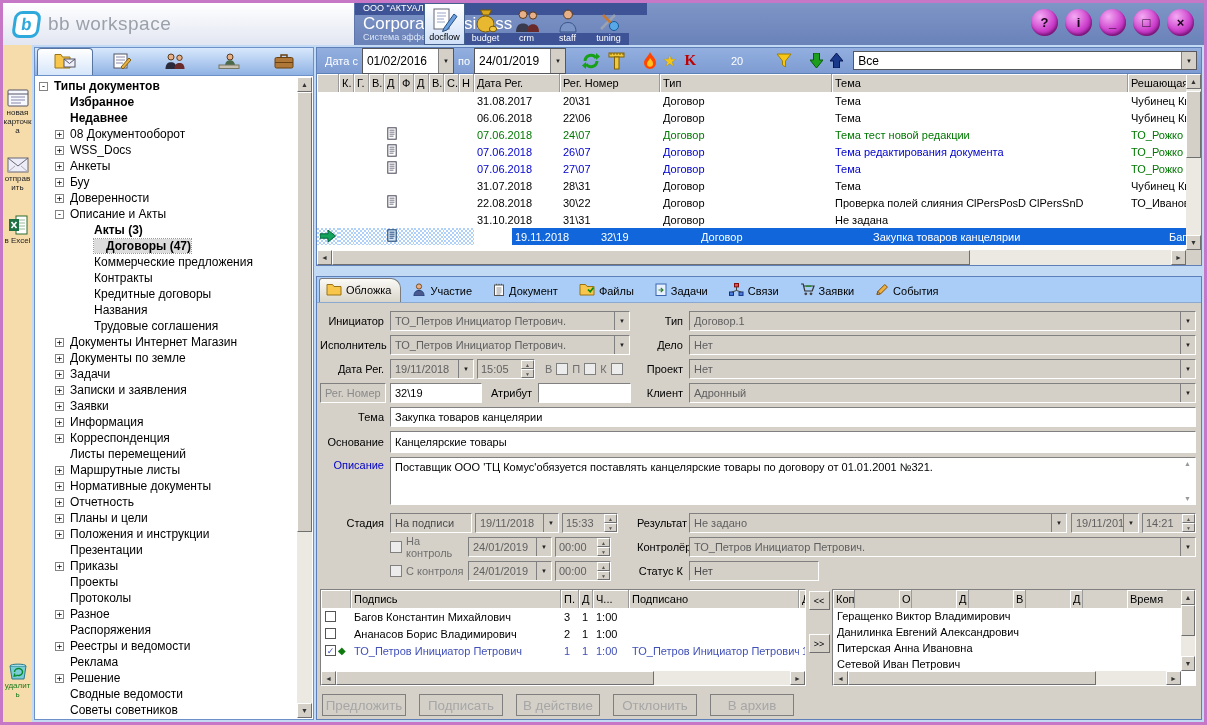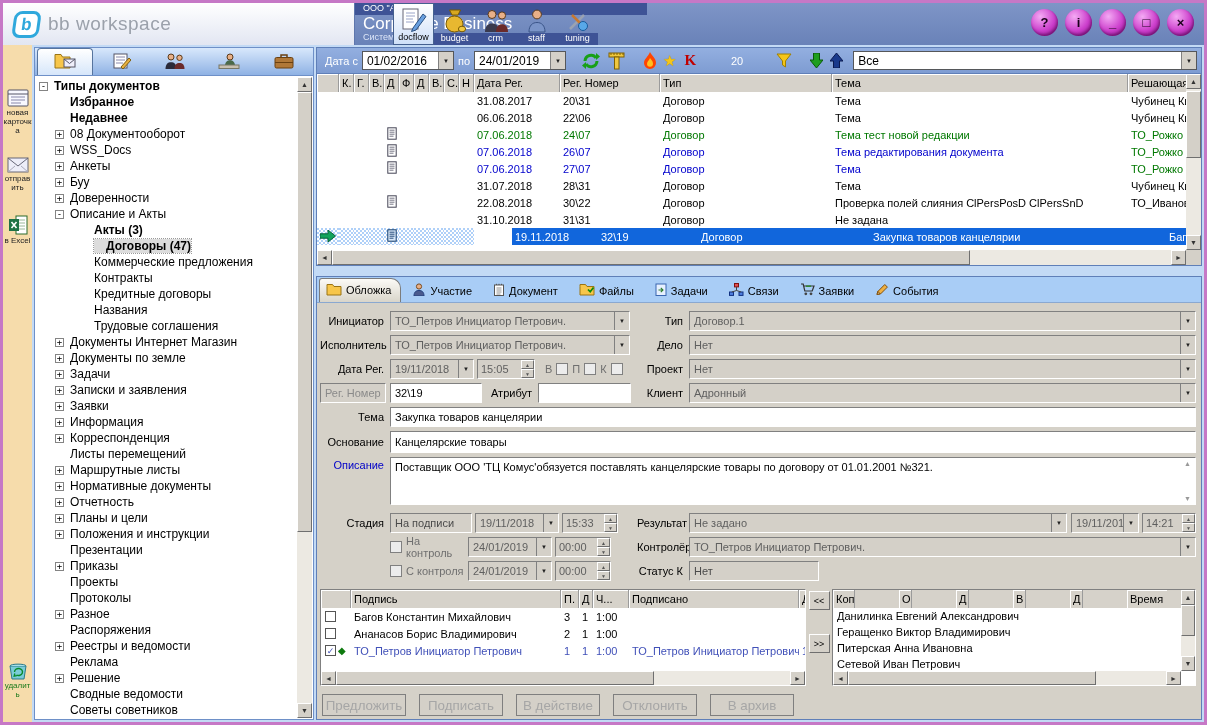--- a/index.html
+++ b/index.html
@@ -9,21 +9,21 @@
 
 .header{position:absolute;left:0;top:0;right:0;height:42px;background:linear-gradient(#7E95C7,#6982B8);}
 .logo-panel{position:absolute;left:0;top:0;width:352px;height:42px;background:linear-gradient(#FFFFFF,#E2E6F2);display:flex;align-items:center;gap:8px;padding-left:10px;border-right:1px solid #5E76AC;}
 .logo-mark{width:27px;height:27px;border:3px solid #2FA8DC;border-radius:8px;color:#2FA8DC;font-weight:bold;font-size:17px;display:flex;align-items:center;justify-content:center;transform:skewX(-8deg);background:#fff;}
 .logo-text{font-size:19px;color:#9BA1AB;letter-spacing:.5px;}
 .org-strip{position:absolute;left:352px;top:0;width:292px;height:12px;background:#3E5396;}
 .org-block{position:absolute;left:360px;top:0;color:#fff;line-height:1.05;}
 .org-line1{font-size:9px;height:12px;display:flex;align-items:center;}
 .org-line2{font-size:17px;}
 .org-line3{font-size:9px;color:#DDE6F8;}
-.modules{position:absolute;left:390px;top:0;height:42px;display:flex;}
+.modules{position:absolute;left:421px;top:0;height:42px;display:flex;}
 .module{width:41px;display:flex;flex-direction:column;align-items:center;justify-content:flex-end;cursor:pointer;}
 .micon{height:28px;display:flex;align-items:flex-end;justify-content:center;}
 .mlabel{font-size:9px;color:#fff;background:#3E5396;width:100%;text-align:center;height:12px;}
 .module.active{background:linear-gradient(#FFFFFF,#CFE0F8);border:1px solid #44608F;}
 .module.active .mlabel{color:#000;background:transparent;}
 .win-buttons{position:absolute;right:10px;top:6px;display:flex;gap:7px;}
 .win-btn{width:27px;height:27px;border-radius:50%;background:radial-gradient(circle at 35% 28%,#F4AAF4,#CC3FCC 55%,#8E138E);display:flex;align-items:center;justify-content:center;color:#1A001A;font-weight:bold;font-size:13px;cursor:pointer;box-shadow:inset -1px -2px 3px rgba(70,0,70,.55);}
 
 .action-bar{position:absolute;left:0;top:42px;width:29px;bottom:0;background:#F6DCAB;display:flex;flex-direction:column;align-items:center;padding-top:44px;}
 .ab-item{display:flex;flex-direction:column;align-items:center;width:100%;margin-bottom:22px;cursor:pointer;}
@@ -43,21 +43,21 @@
 .titem.bold .tlabel{font-weight:bold;}
 .titem.sel .tlabel{background:#DCDCDC;outline:1px dotted #9A9A9A;padding-left:12px;}
 .vsb{position:absolute;right:1px;top:1px;bottom:1px;width:15px;background:#ECE9E2;display:flex;flex-direction:column;}
 .sb-btn{height:15px;flex:none;background:#D4D0C8;border:1px solid;border-color:#FFF #6F6F6F #6F6F6F #FFF;font-size:7px;display:flex;align-items:center;justify-content:center;color:#333;cursor:pointer;}
 .sb-track{flex:1;position:relative;}
 .sb-thumb{position:absolute;left:0;right:0;background:#D4D0C8;border:1px solid;border-color:#FFF #6F6F6F #6F6F6F #FFF;cursor:pointer;}
 
 .right-panel{position:absolute;left:313px;top:44px;right:2px;bottom:2px;display:flex;flex-direction:column;}
 .filter-bar{height:27px;flex:none;background:linear-gradient(#93AFE0,#7E9CD2);border:1px solid #5F7FB8;display:flex;align-items:center;padding:0 4px;color:#fff;}
 .fb-label{padding:0 4px;}
-.date-combo{width:92px;height:19px;background:#fff;border:1px solid #55575A;display:flex;cursor:pointer;}
+.date-combo{width:92px;height:26px;background:#fff;border:1px solid #55575A;display:flex;cursor:pointer;}
 .date-text{flex:1;display:flex;align-items:center;padding-left:4px;color:#000;font-size:12px;}
 .combo-btn{width:15px;flex:none;background:#D4D0C8;border-left:1px solid #808080;display:flex;align-items:center;justify-content:center;color:#222;font-size:6px;}
 .fb-ic{display:flex;justify-content:center;align-items:center;cursor:pointer;}
 .fb-count{width:26px;text-align:center;margin-left:28px;}
 .fb-k{color:#C00000;font-weight:bold;font-size:15px;font-family:"Liberation Serif",serif;margin-left:8px;cursor:pointer;}
 .fb-star{color:#F5C518;font-size:15px;text-shadow:0 0 1px #8a6d00;margin-left:6px;cursor:pointer;}
 .fb-combo{flex:1;height:19px;background:#fff;border:1px solid #55575A;display:flex;margin-left:10px;cursor:pointer;}
 .fb-combo .date-text{font-size:12px;}
 
 .table-zone{height:192px;flex:none;position:relative;background:#fff;border:1px solid #5F7FB8;border-top:none;}
@@ -1054,22 +1054,22 @@
           <div class="gridtbl copy-table">
             <div class="ghead" id="copy-head" style="padding-right: 28px; gap: 44px;">
                 <div class="gc k-name">Копия</div>
                 <div class="gc k-n">О</div>
                 <div class="gc k-n">Д</div>
                 <div class="gc k-n">В</div>
                 <div class="gc k-n">Д</div>
                 <div class="gc k-time">Время</div>
               </div>
             <div class="copy-rows" id="copy-rows">
+                <div class="copy-row">Геращенко Виктор Владимирович</div>
                 <div class="copy-row">Данилинка Евгений Александрович</div>
-                <div class="copy-row">Геращенко Виктор Владимирович</div>
                 <div class="copy-row">Питерская Анна Ивановна</div>
                 <div class="copy-row">Сетевой Иван Петрович</div>
               </div>
             <div class="mini-vsb">
               <div class="sb-btn">▲</div>
               <div class="sb-track">
                   <div class="sb-thumb" style="top:0;height:60%;"></div>
                 </div>
               <div class="sb-btn">▼</div>
             </div>

